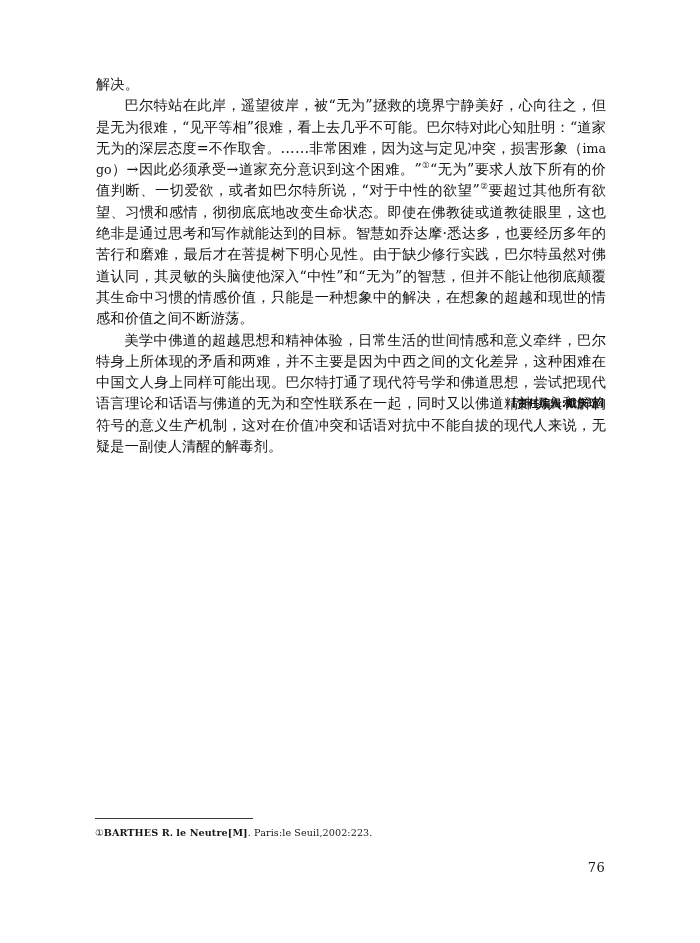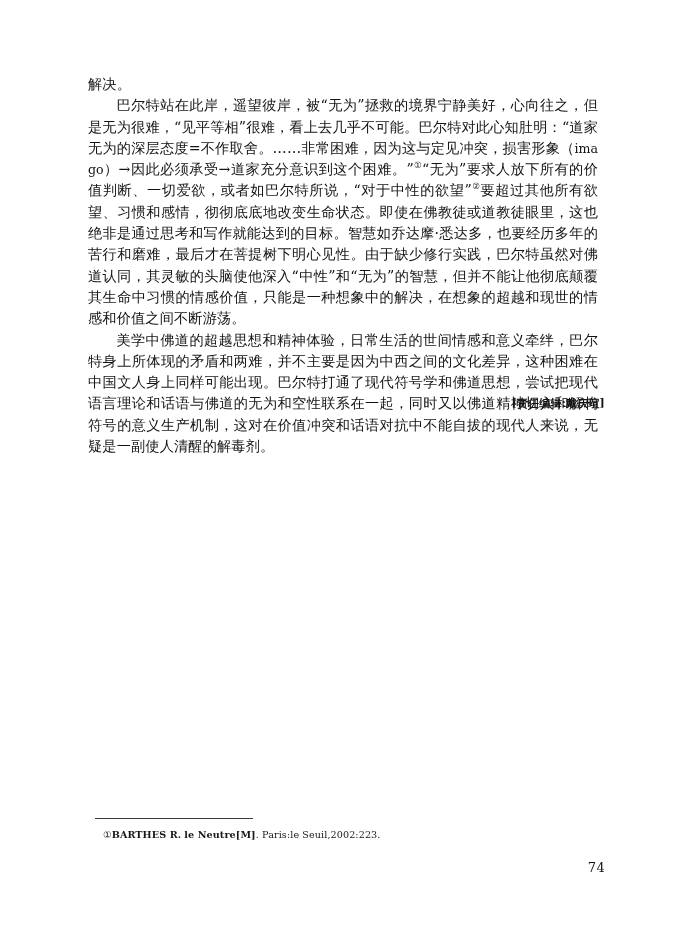--- a/index.html
+++ b/index.html
@@ -16,21 +16,21 @@
     position: relative;
     width: 700px;
     height: 943px;
     background: #ffffff;
     overflow: hidden;
     box-sizing: border-box;
   }
   
   .body-col {
     position: absolute;
-    left: 88px;
+    left: 96px;
     top: 74px;
     width: 510px;
   }
   .para {
     margin: 0 0 0 0;
     font-size: 14.2px;
     line-height: 21.3px;
     text-align: justify;
     text-justify: inter-ideograph;
     text-align-last: left;
@@ -70,21 +70,21 @@
     top: 818px;
     width: 470px;
   }
   .fn-rule {
     width: 158px;
     height: 0;
     border-top: 1px solid #3a3a3a;
     margin: 0 0 6px 0;
   }
   .fn-list {
-    margin: 8px;
+    margin: 0;
     padding: 0;
     list-style: none;
   }
   .fn-item {
     font-size: 9.6px;
     line-height: 15.5px;
     letter-spacing: 0.1px;
     color: #171717;
     white-space: nowrap;
     padding-left: 14px;
@@ -126,15 +126,15 @@
 
   <div class="editor-credit">[责任编辑:戴庆瑄]</div>
 
   <div class="footnotes">
     <div class="fn-rule"></div>
     <ul class="fn-list">
       <li class="fn-item"><span class="marker">①</span><span class="fn-title">BARTHES R.</span> <span class="fn-title">le Neutre[M]</span><span>. Paris:le Seuil,2002:223.</span></li>
     </ul>
   </div>
 
-  <div class="folio">74</div>
+  <div class="folio">76</div>
 
 </div>
 
 </body></html>

